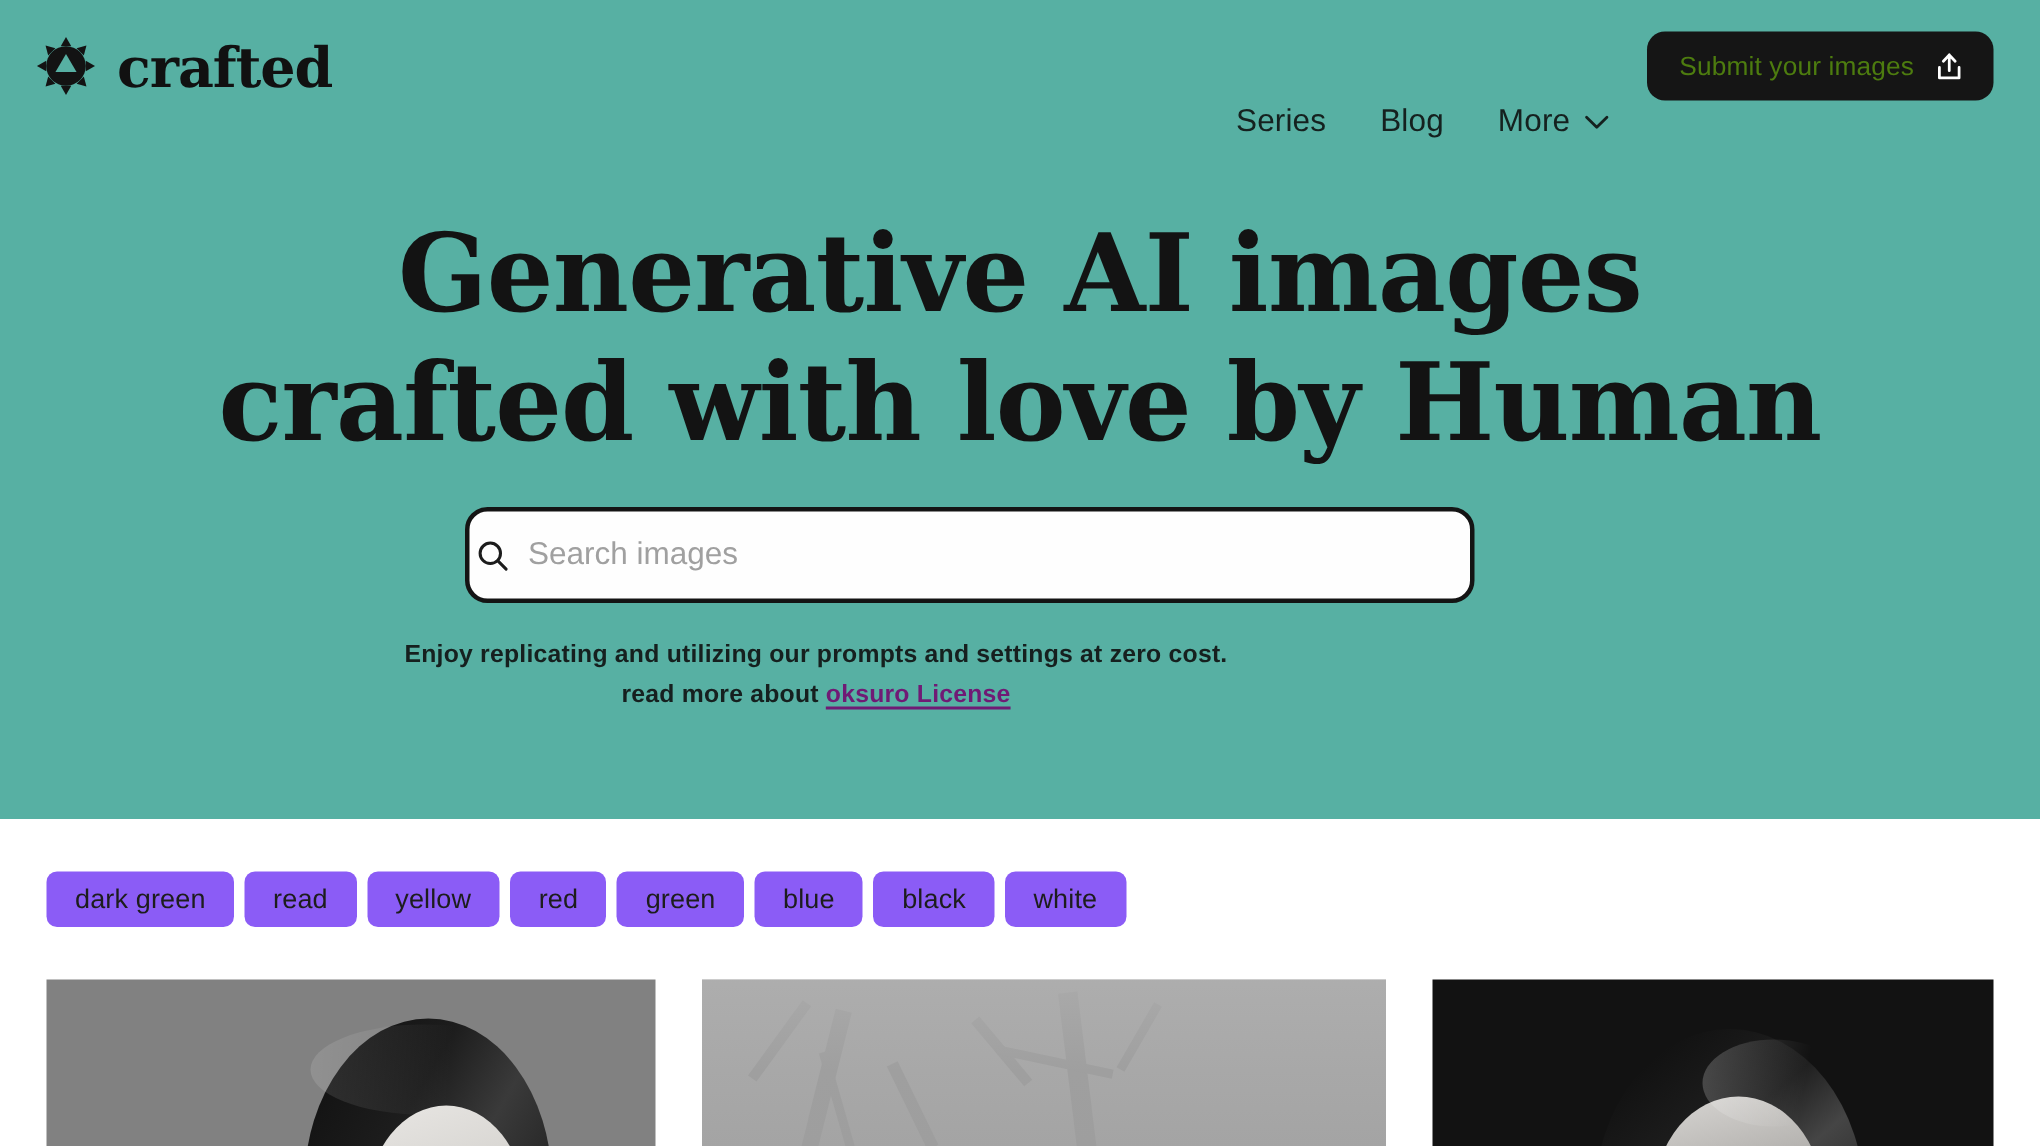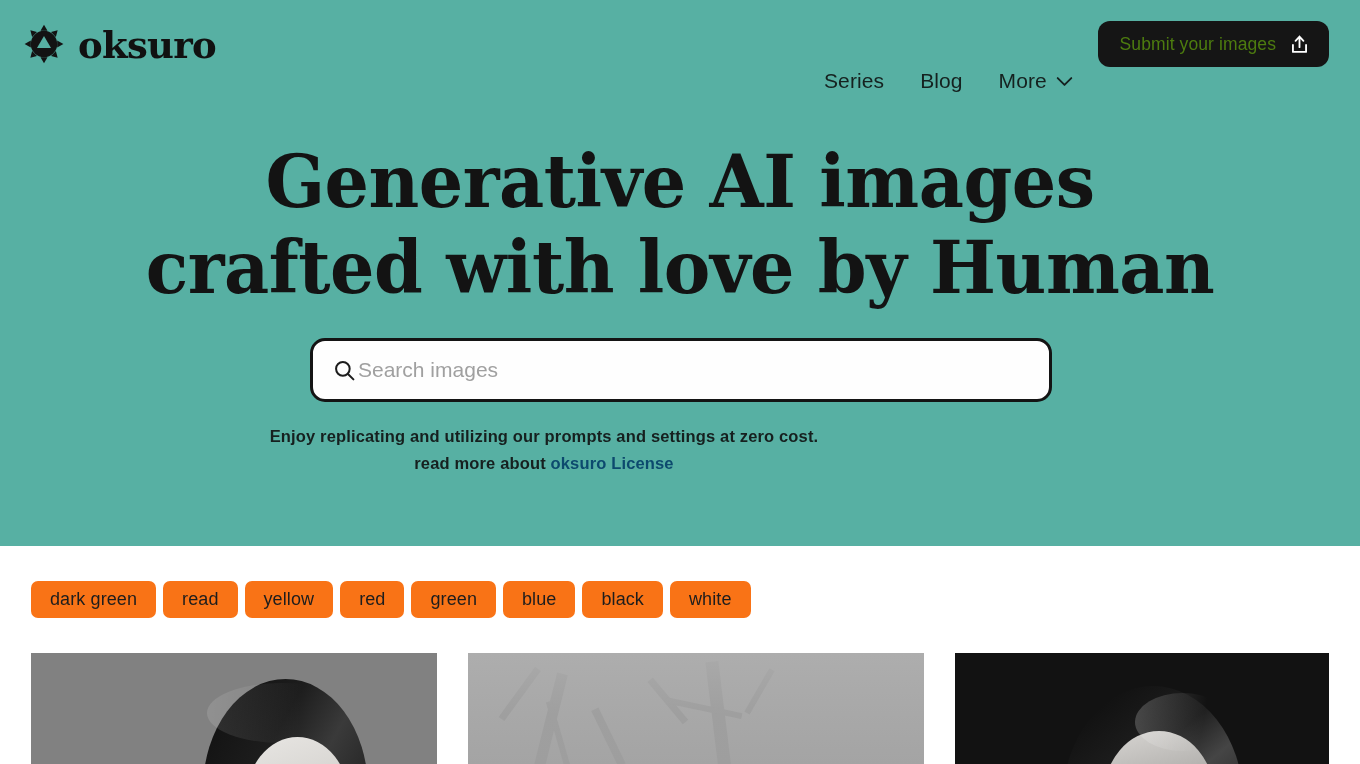--- a/index.html
+++ b/index.html
@@ -104,29 +104,29 @@
     letter-spacing:-0.5px;
     transform:scaleX(0.97);
   }
   .headline-line { display:block; white-space:nowrap; }
 
   
   .search-wrap {
     position:absolute;
     top:338px;
     left:310px;
-    width:742px;
+    width:673px;
     height:64px;
     background:#fefefe;
     border:3px solid #141414;
     border-radius:15px;
     display:flex;
     align-items:center;
-    padding-left:20px;
-    gap:2px;
+    padding-left:4px;
+    gap:12px;
   }
   .search-icon { display:block; width:23px; height:23px; flex:0 0 auto; }
   .search-input {
     flex:1 1 auto;
     border:none;
     outline:none;
     background:transparent;
     font-family:"Liberation Sans", sans-serif;
     font-size:21px;
     color:#1b1b1b;
@@ -143,36 +143,37 @@
     width:1088px;
     text-align:center;
     font-size:16.5px;
     font-weight:700;
     color:#16201f;
     line-height:27px;
     letter-spacing:0.15px;
   }
   .tagline-line { display:block; }
   .license-link {
-    color:#0c4a6e;
+    color:#701a75;
+    text-decoration:underline;
     text-underline-offset:3px;
     text-decoration-thickness:2px;
     cursor:pointer;
   }
 
   
   .chips {
     position:absolute;
     top:581px;
     left:31px;
     display:flex;
     gap:7px;
   }
   .chip {
-    background:#f97316;
+    background:#8b5cf6;
     border:none;
     border-radius:7px;
     height:37px;
     padding:0 19px;
     font-family:"Liberation Sans", sans-serif;
     font-size:18px;
     color:#1d1d1d;
     cursor:pointer;
     display:flex;
     align-items:center;
@@ -285,21 +286,21 @@
             <path d="M94 50 L80 58 L80 42 Z"></path>
             <path d="M19 19 L34 23 L23 34 Z"></path>
             <path d="M81 81 L66 77 L77 66 Z"></path>
             <path d="M81 19 L77 34 L66 23 Z"></path>
             <path d="M19 81 L23 66 L34 77 Z"></path>
             <circle cx="50" cy="50" r="30"></circle>
           </g>
           <path d="M50 32 L66 59 L34 59 Z" fill="#57b0a3"></path>
         </svg>
       </span>
-      <span class="brand-word">oksuro</span>
+      <span class="brand-word">crafted</span>
     </a>
 
     <div class="nav-links">
       <span class="nav-link">Series</span>
       <span class="nav-link">Blog</span>
       <span class="nav-link more">
         <span>More</span>
         <span>
           <svg class="chev" viewBox="0 0 20 12" aria-hidden="true">
             <path d="M2 2 L10 10 L18 2" fill="none" stroke="#15211f" stroke-width="2.2" stroke-linecap="round" stroke-linejoin="round"></path>

